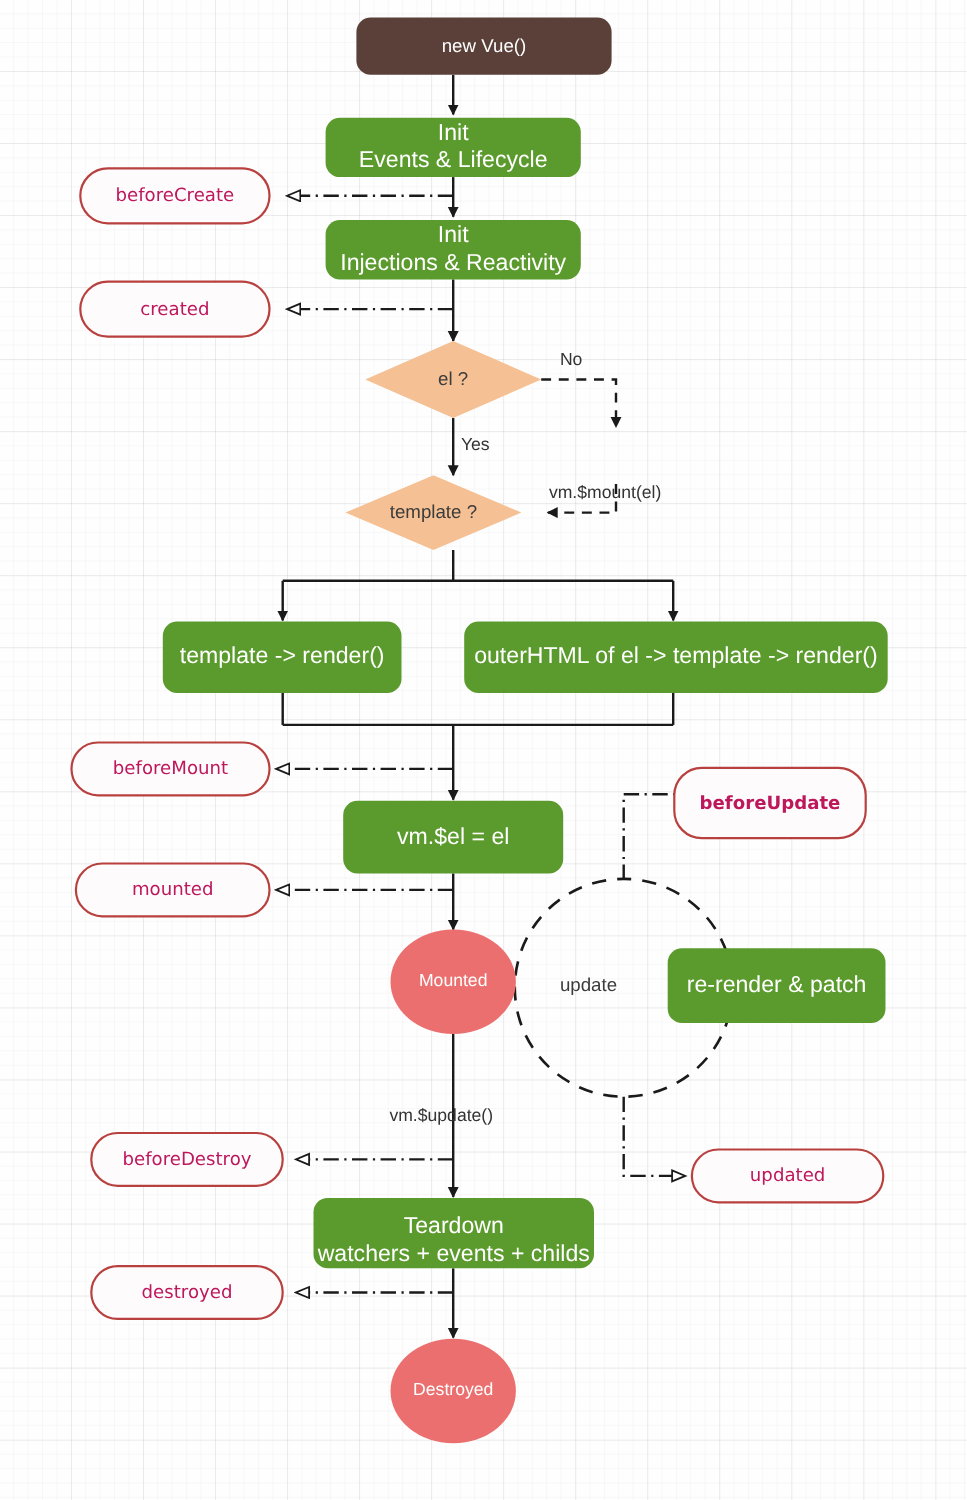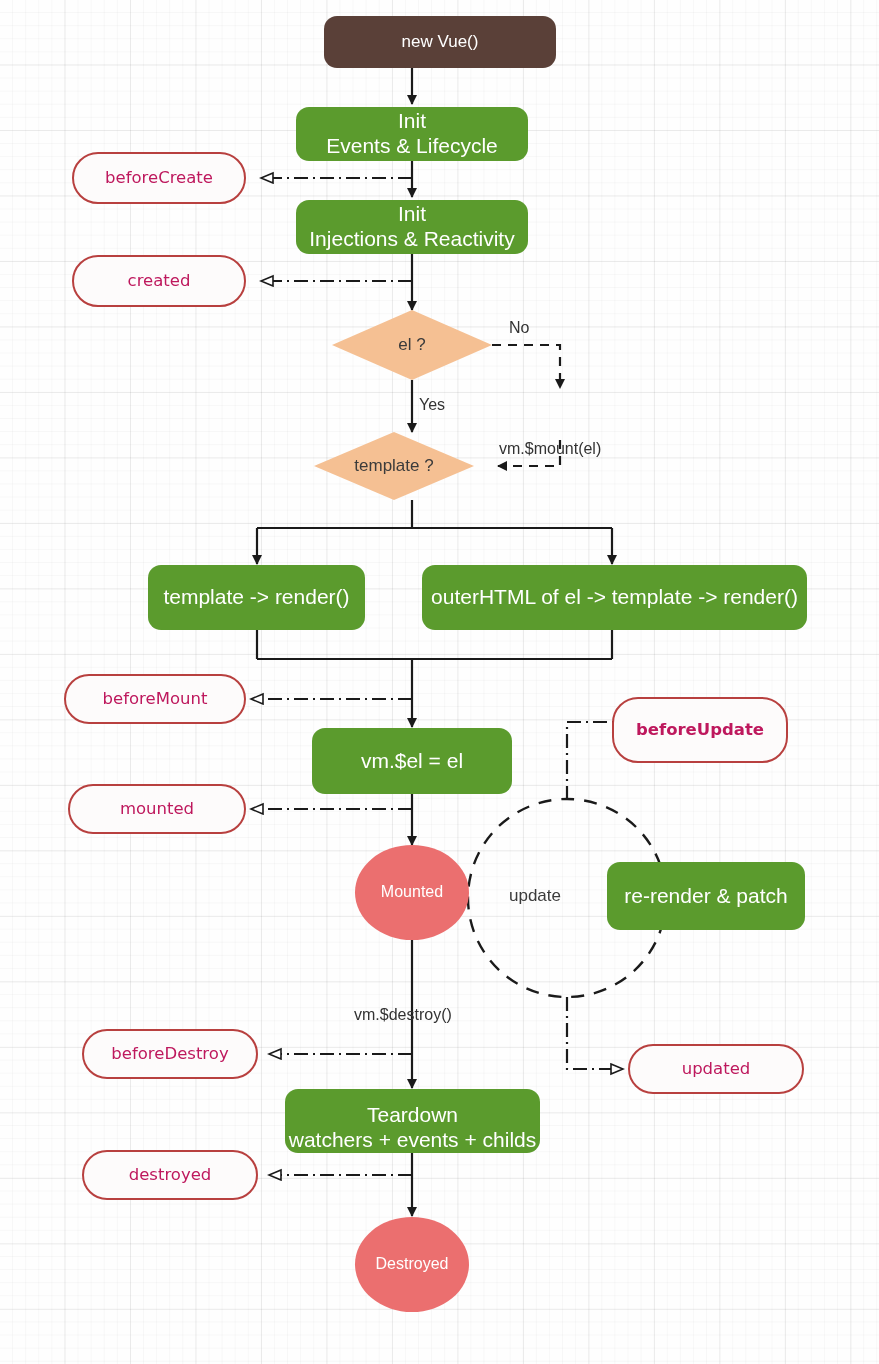--- a/index.html
+++ b/index.html
@@ -275,19 +275,19 @@
   <div class="node node-hook" style="left:82px; top:1150px; width:176px; height:50px;">
     <span>destroyed</span>
   </div>
 
   <div class="edge-label" style="left:509px; top:319px;">No</div>
 
   <div class="edge-label" style="left:419px; top:396px;">Yes</div>
 
   <div class="edge-label" style="left:499px; top:404px;margin-top:36px;">vm.$mount(el)</div>
 
-  <div class="edge-label" style="left:354px; top:1006px;">vm.$destroy()</div>
+  <div class="edge-label" style="left:354px; top:1006px;">vm.$update()</div>
 
   <div class="cycle-label" style="left:509px; top:886px;">update</div>
 
   <div class="watermark" style="left:706px; top:1366px;">@稀土掘金技术社区</div>
 
 </div>
 
 </body></html>

